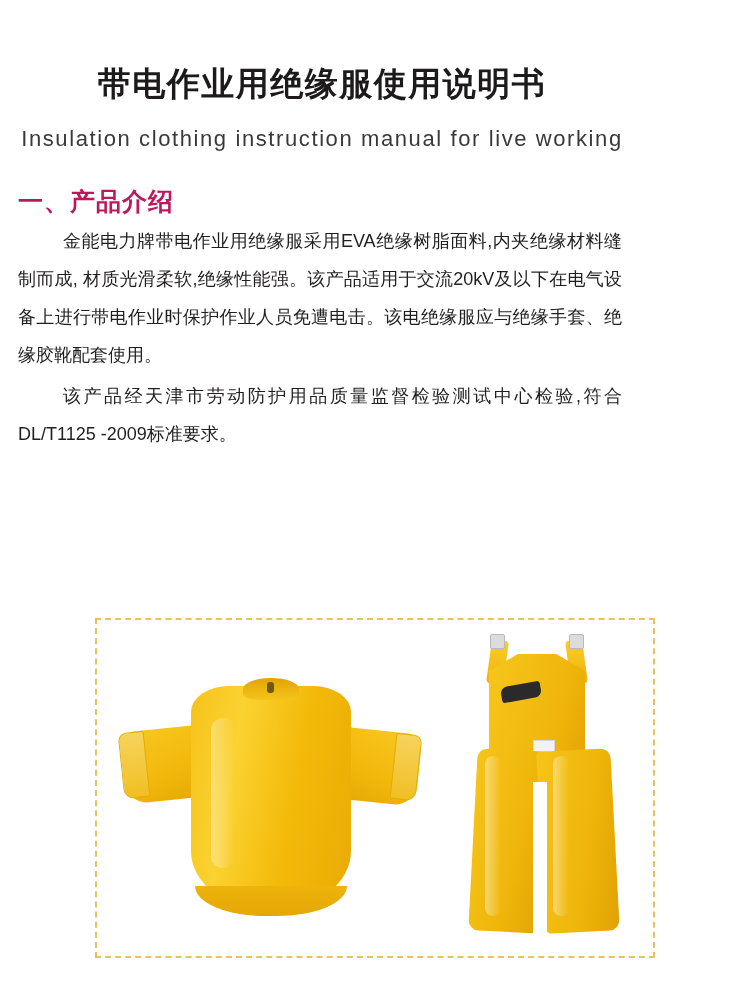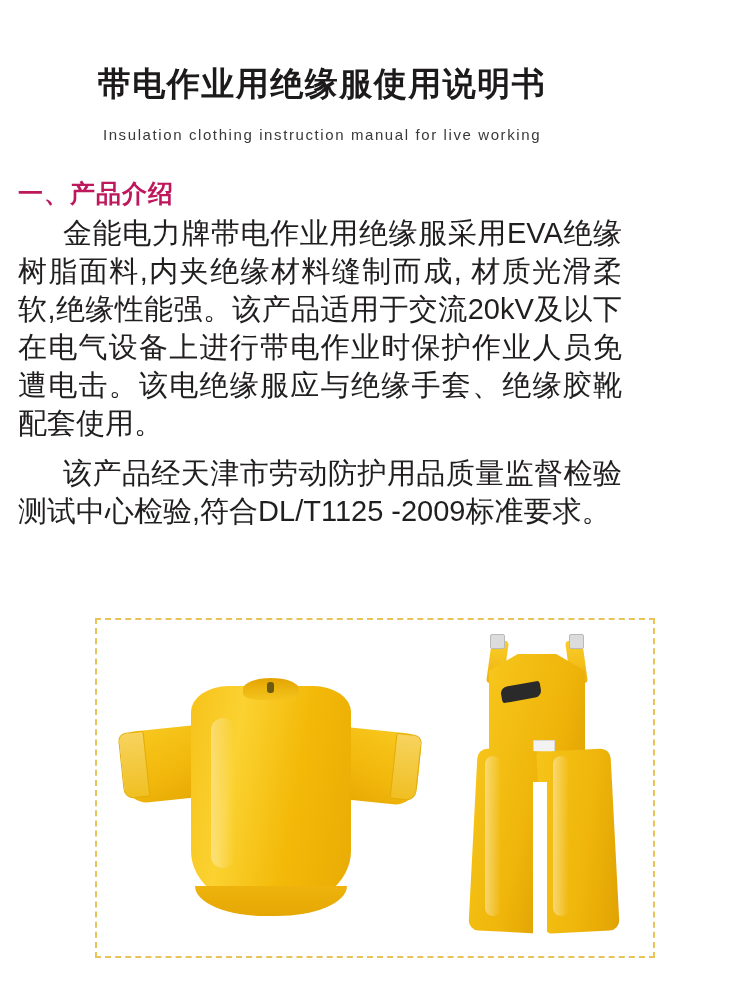--- a/index.html
+++ b/index.html
@@ -31,50 +31,50 @@
   }
   .title-cn {
     font-size: 33px;
     font-weight: bold;
     letter-spacing: 1.5px;
     color: #1c1a1a;
     line-height: 1.2;
   }
   .title-en {
     margin-top: 14px;
-    font-size: 15px;
+    font-size: 22px;
     letter-spacing: 1.6px;
     color: #3a3838;
     font-weight: normal;
     line-height: 1.2;
   }
 
   
   .section-heading {
     margin: 33px 0 4px 18px;
     font-size: 25px;
     font-weight: bold;
     color: #be185d;
     letter-spacing: 1px;
   }
 
   
   .body-text {
     margin: 0 22px 0 18px;
-    font-size: 29px;
+    font-size: 18px;
     line-height: 38px;
     color: #211e1e;
     text-align: justify;
   }
   .body-text p {
     margin: 0;
     text-indent: 45px;
   }
   .body-text p + p {
-    margin-top: 12px;
+    margin-top: 3px;
   }
 
   
   .figure-frame {
     position: absolute;
     left: 95px;
     top: 618px;
     width: 560px;
     height: 340px;
     border: 2px dashed #e8c35a;

